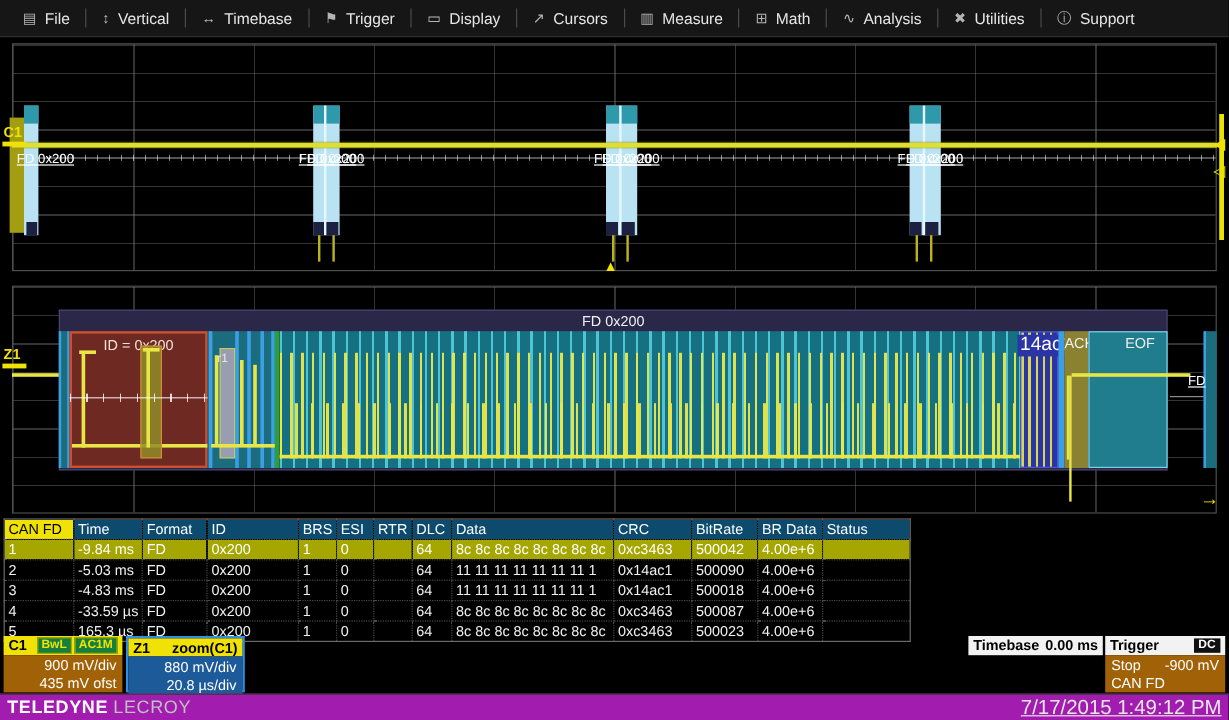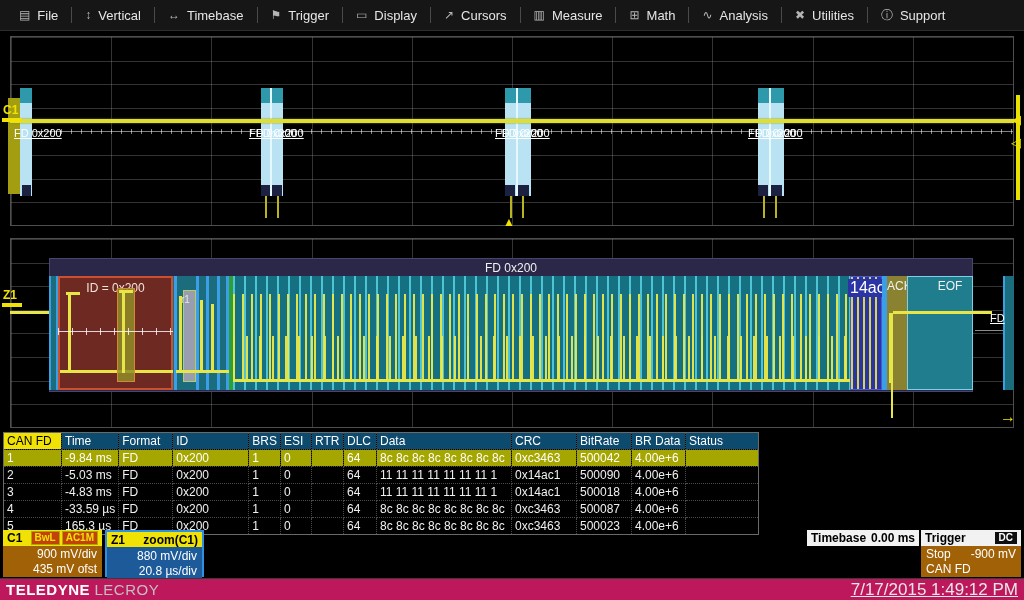--- a/index.html
+++ b/index.html
@@ -79,30 +79,30 @@
   
   .desc{position:absolute;top:530px;height:47px;box-sizing:border-box;font-size:12px;}
   .desc .hd{height:16px;display:flex;align-items:center;justify-content:space-between;padding:0 4px;color:#000;font-weight:bold;}
   .hd-yellow{background:#f0e204;}
   .hd-white{background:#f2f2f2;}
   .desc .bd{height:31px;padding:0 5px;display:flex;flex-direction:column;justify-content:center;gap:1px;color:#fff;}
   .bd-grey{background:#a16207;}
   .bd-blue{background:#1d5a99;}
   .line-r{text-align:right;}
   .line-sp{display:flex;justify-content:space-between;}
-  .badge{background:#c2410c;color:#f0e204;font-size:10px;font-weight:bold;padding:0 3px;border:1px solid #b0a800;line-height:12px;}
+  .badge{background:#15803d;color:#f0e204;font-size:10px;font-weight:bold;padding:0 3px;border:1px solid #b0a800;line-height:12px;}
   .badge-dc{background:#101010;color:#fff;font-size:10px;font-weight:bold;padding:0 4px;line-height:12px;}
   #desc-c1{left:3px;width:99px;}
   #desc-z1{left:105px;width:99px;border:2px solid #2f8fe0;}
   #desc-z1 .hd{height:15px;} #desc-z1 .bd{height:32px;}
   #desc-tb{left:807px;width:112px;}
   #desc-trg{left:921px;width:100px;}
 
   
-  #footer{position:absolute;left:0;top:578px;width:1024px;height:22px;background:#be185d;border-top:1px solid #3a3a3a;
+  #footer{position:absolute;left:0;top:578px;width:1024px;height:22px;background:#a21caf;border-top:1px solid #3a3a3a;
       display:flex;align-items:center;justify-content:space-between;padding:0 6px;box-sizing:border-box;}
   #brand b{color:#fff;font-size:15px;letter-spacing:.5px;}
   #brand span{color:#c0c0c0;font-size:15px;letter-spacing:.5px;font-weight:normal;}
   #datetime{color:#e8e8e8;font-size:17px;text-decoration:underline;}
 </style>
 </head>
 <body>
 
 <div id="screen">
 

